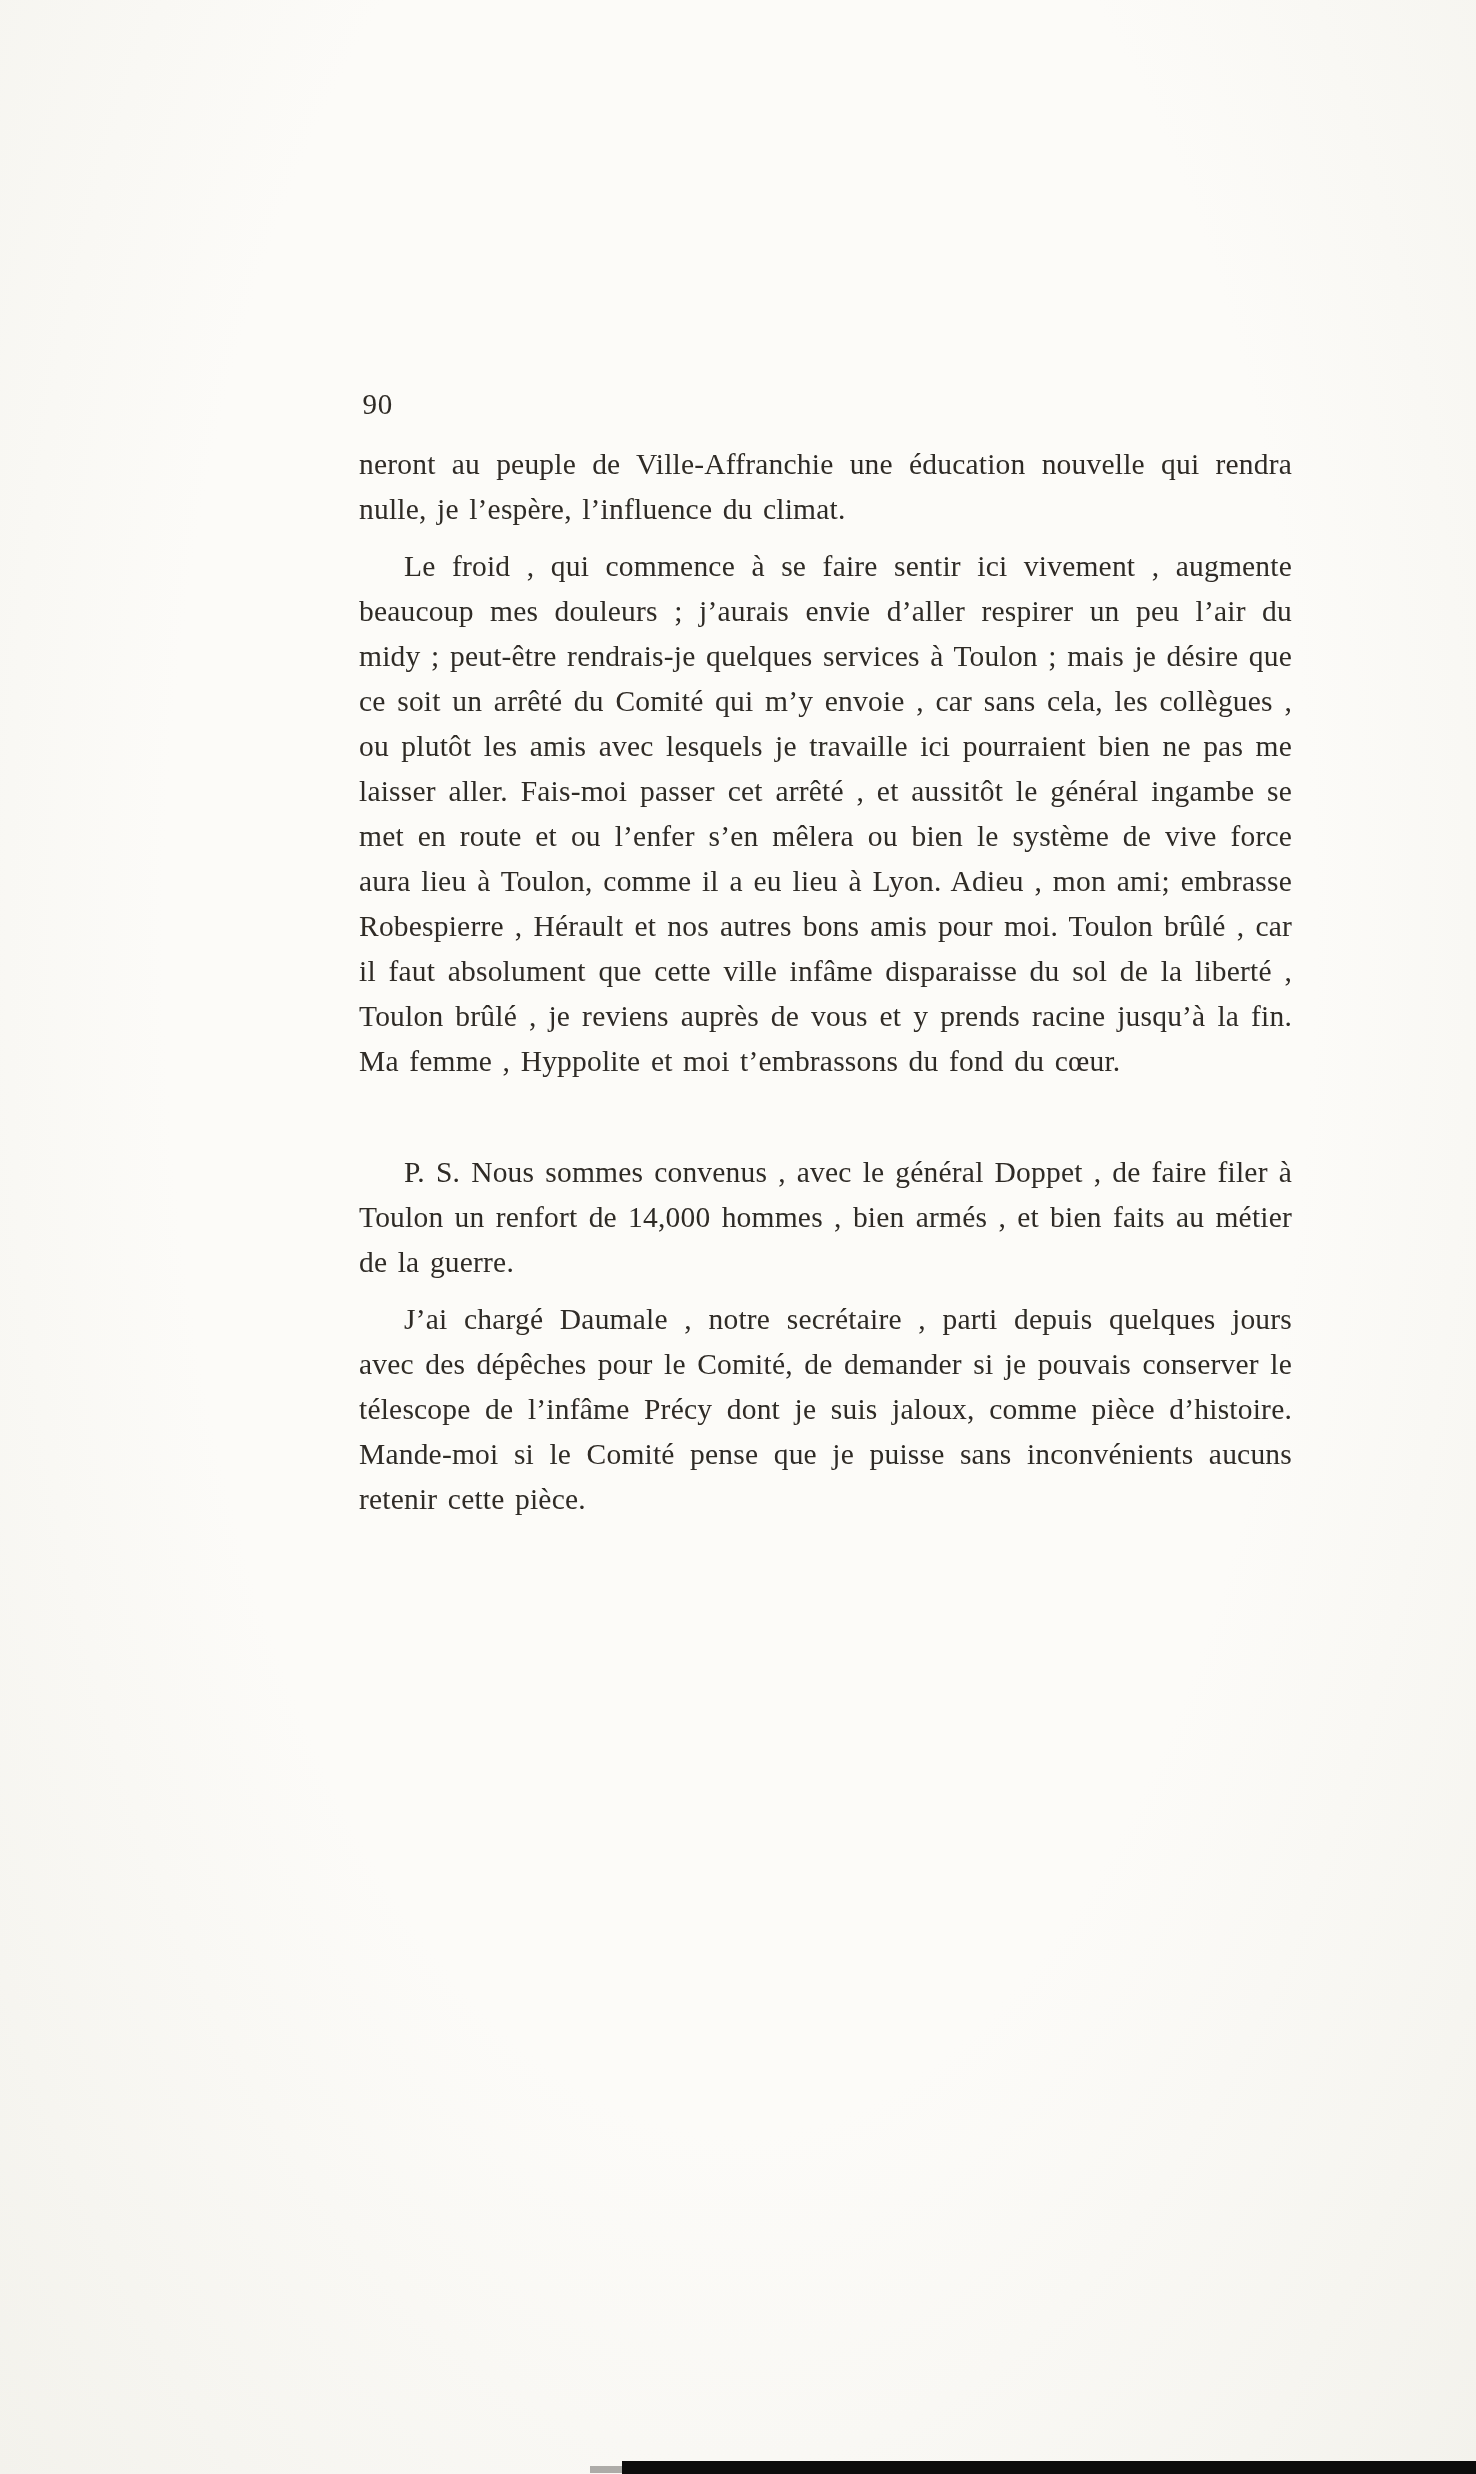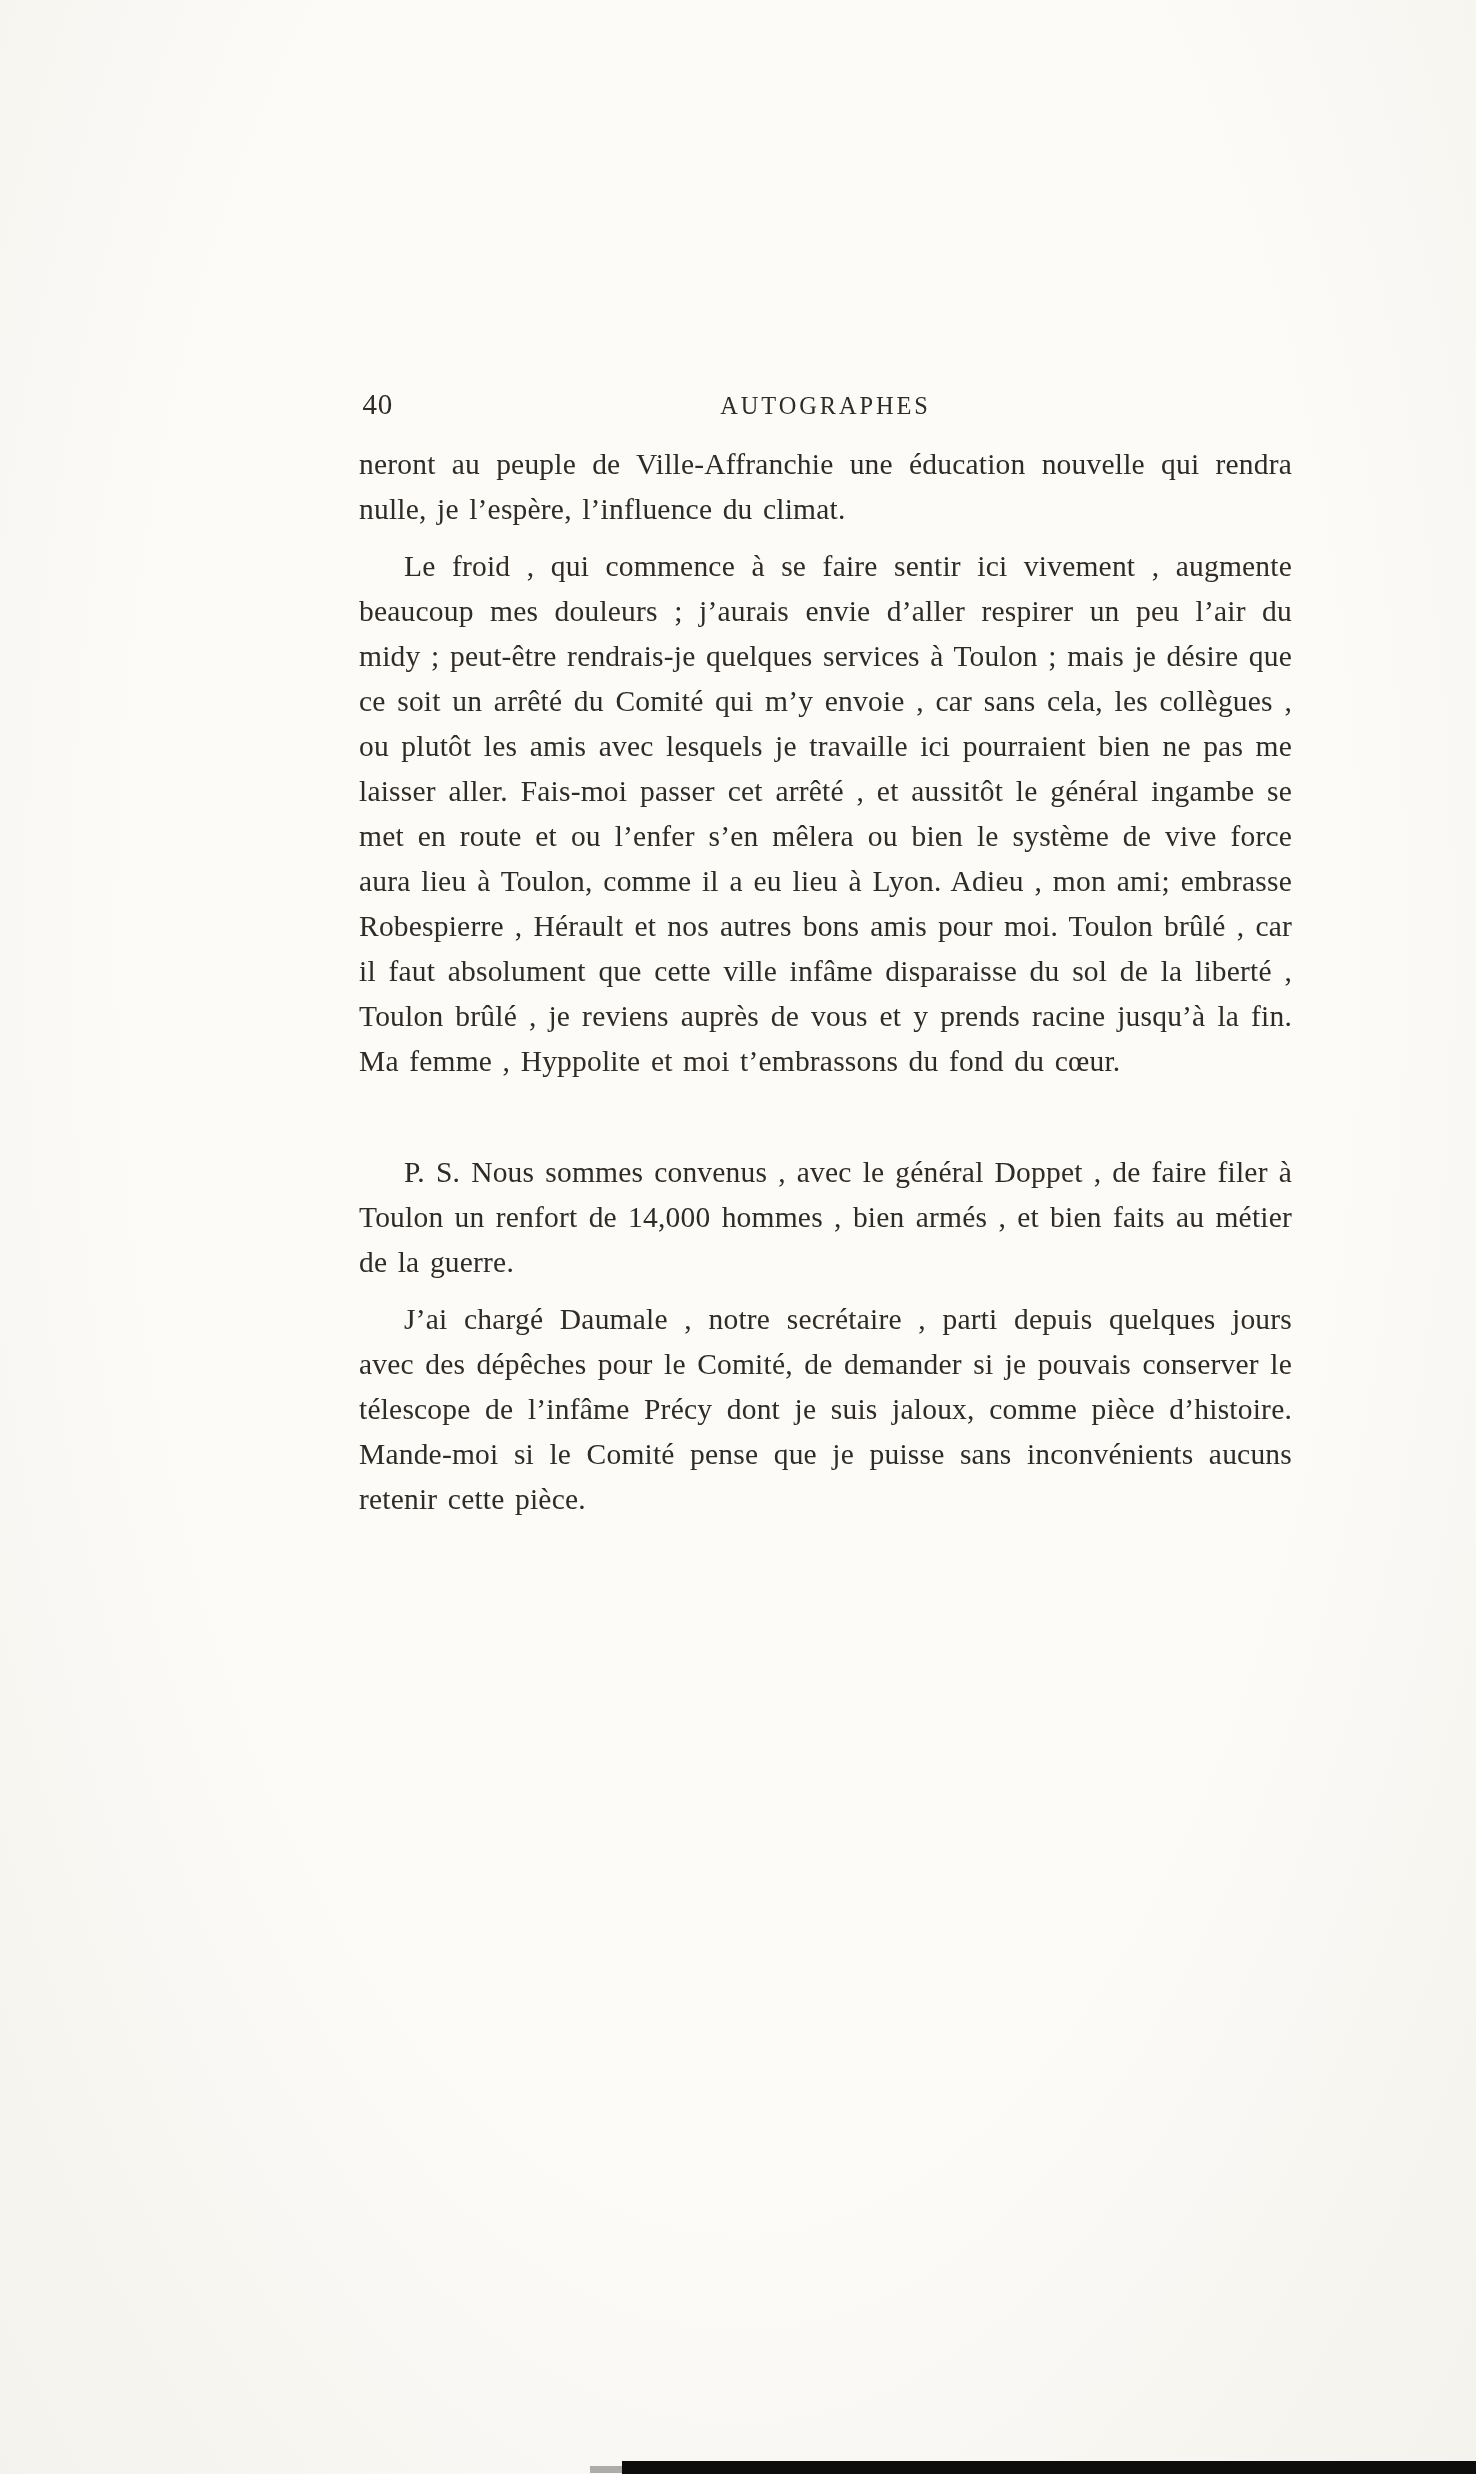--- a/index.html
+++ b/index.html
@@ -77,22 +77,21 @@
   }
 </style>
 </head>
 <body>
 
 <div class="page">
 
   <div class="content">
 
     <div class="page-head">
-      <span class="page-num">40</span>
-      <div class="running-title">AUTOGRAPHES</div>
+      <span class="page-num">90</span>
     </div>
 
     <div class="body-text">
 
       <p>
         <span>neront au peuple de Ville-Affranchie une éducation nouvelle qui rendra nulle, je l’espère, l’influence du climat.</span>
       </p>
 
       <p class="indent">
         <span>Le froid , qui commence à se faire sentir ici vivement , augmente beaucoup mes douleurs ; j’aurais envie d’aller respirer un peu l’air du midy ; peut-être rendrais-je quelques services à Toulon ; mais je désire que ce soit un arrêté du Comité qui m’y envoie , car sans cela, les collègues , ou plutôt les amis avec lesquels je travaille ici pourraient bien ne pas me laisser aller. Fais-moi passer cet arrêté , et aussitôt le </span><span class="ital">général ingambe</span><span> se met en route et ou l’enfer s’en mêlera ou bien le système de vive force aura lieu à Toulon, comme il a eu lieu à Lyon. Adieu , mon ami; embrasse Robespierre , Hérault et nos autres bons amis pour moi. Toulon brûlé , car il faut absolument que cette ville infâme disparaisse du sol de la liberté , Toulon brûlé , je reviens auprès de vous et y prends racine jusqu’à la fin. Ma femme , Hyppolite et moi t’embrassons du fond du cœur.</span>

